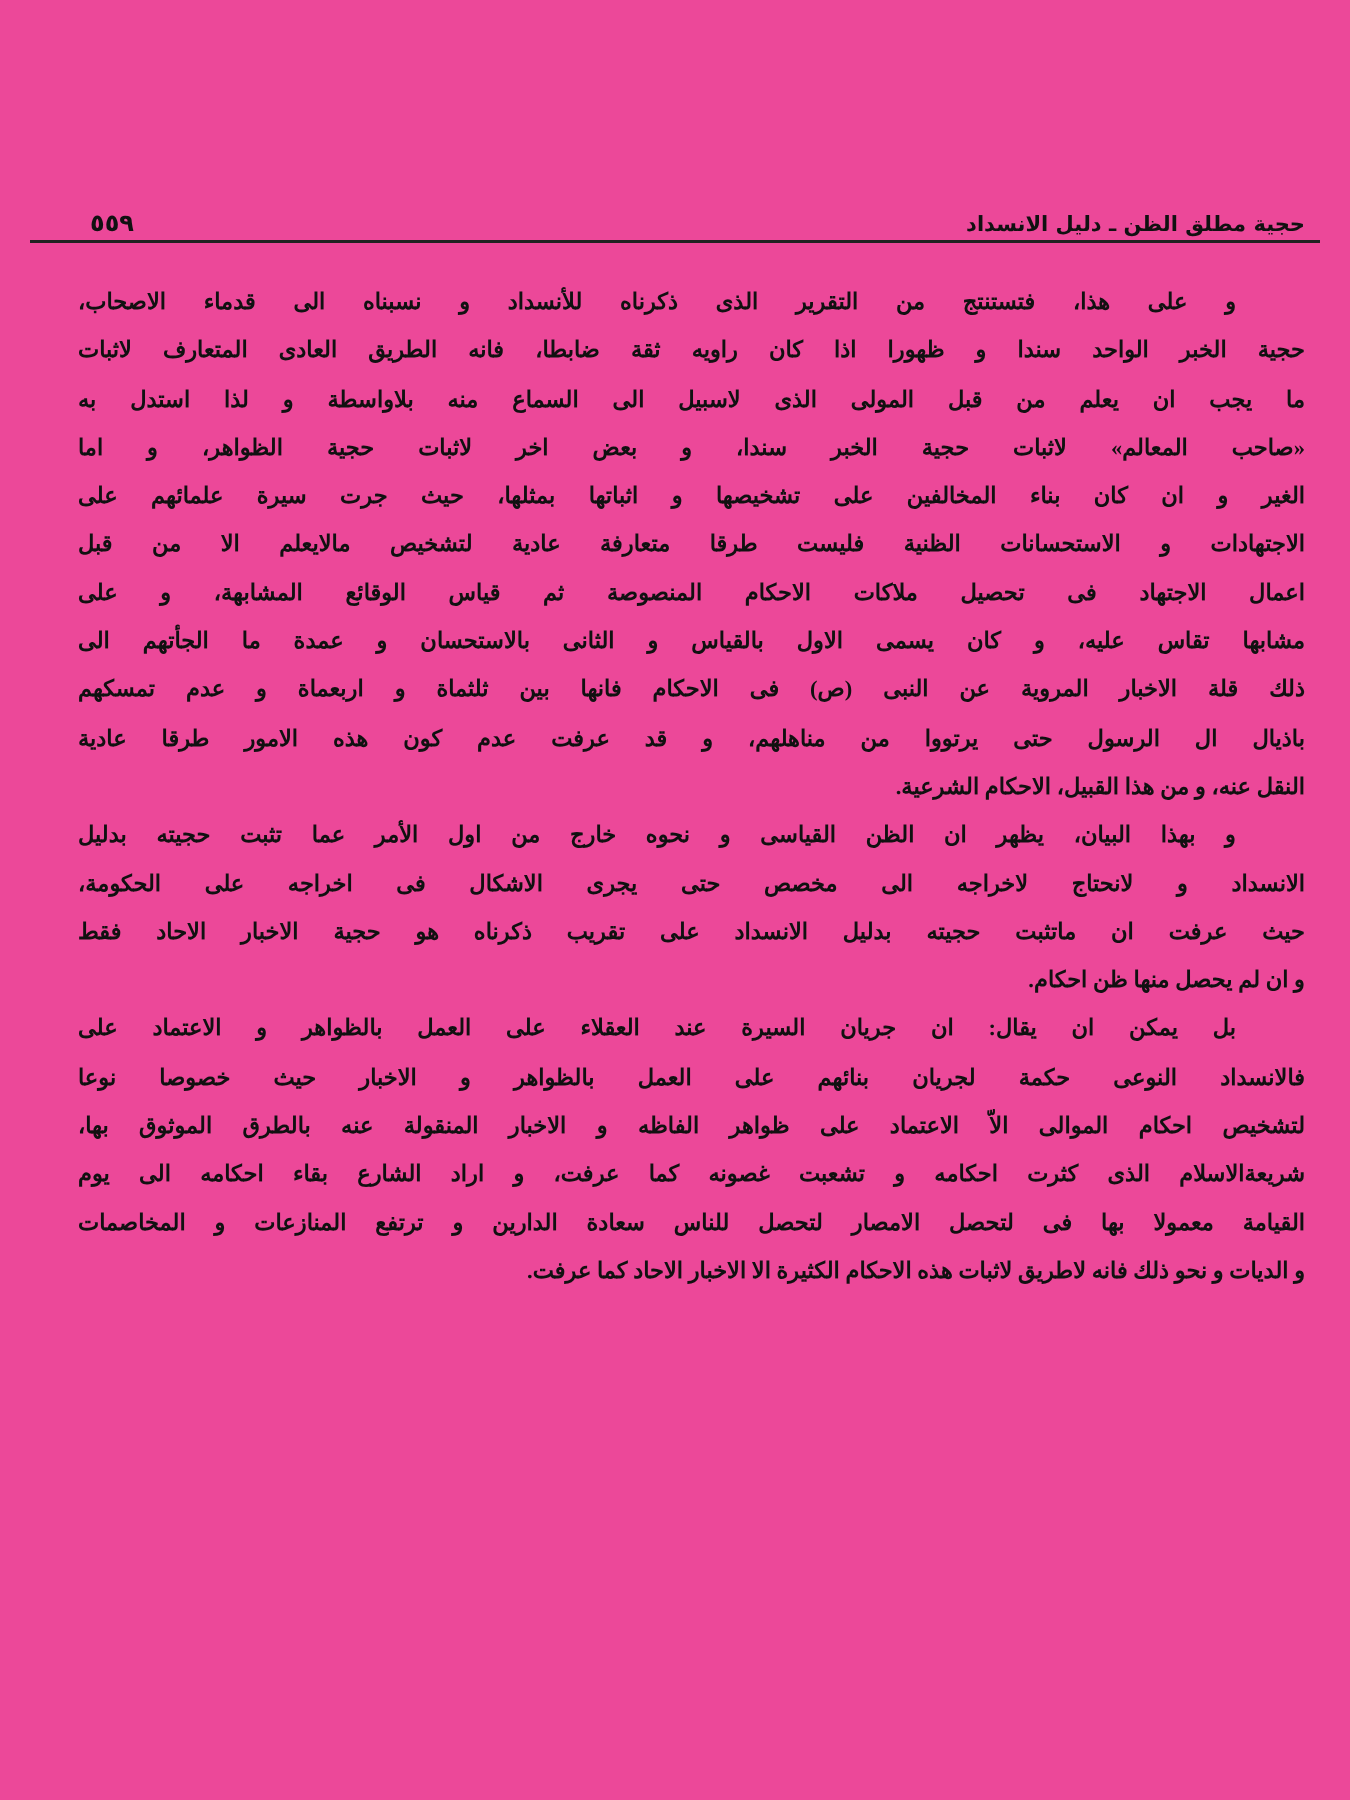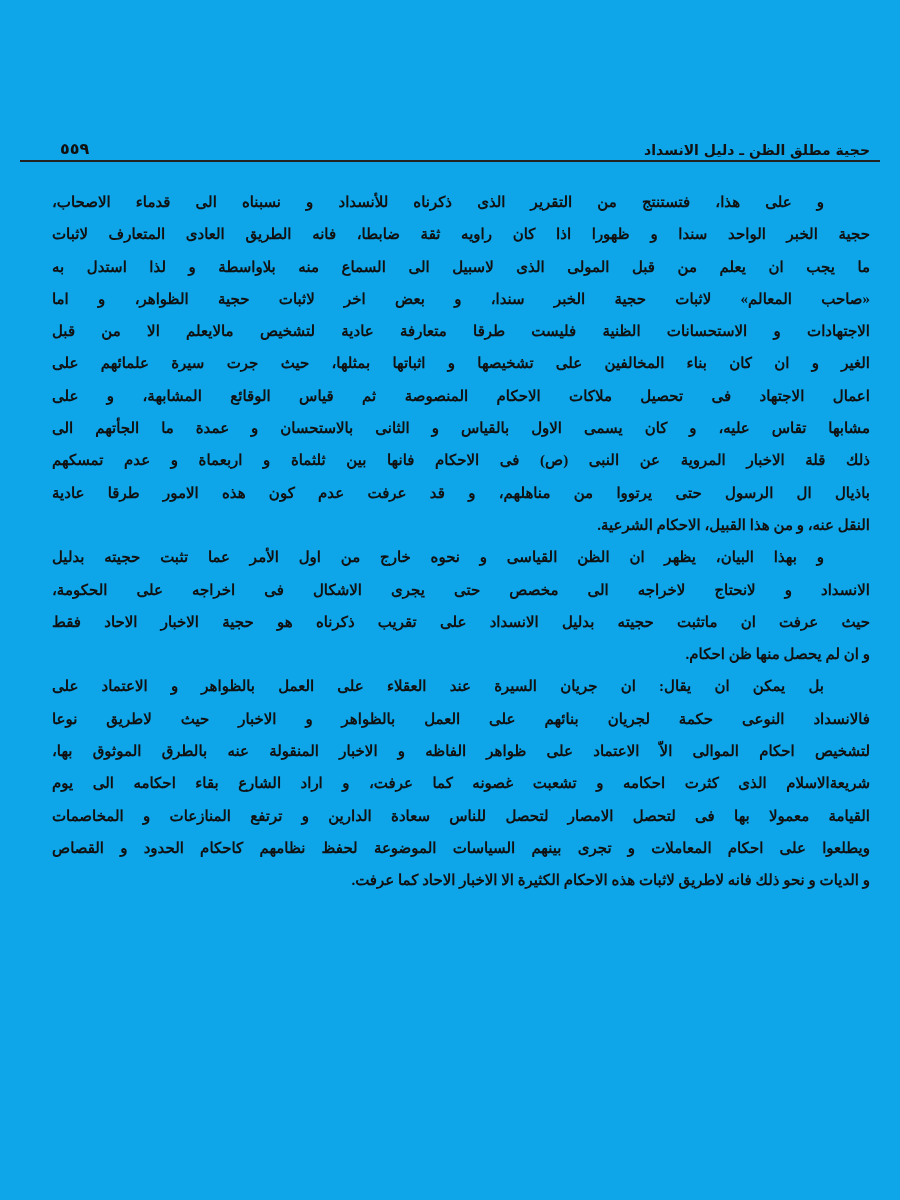--- a/index.html
+++ b/index.html
@@ -14,21 +14,21 @@
       overflow: hidden;
       font-family: "DejaVu Sans", sans-serif;
       color: #111111;
     }
     .page {
       position: absolute;
       left: 0;
       top: 0;
       width: 900px;
       height: 1200px;
-      background: #0ea5e9;
+      background: #ec4899;
     }
     .running-header {
       position: absolute;
       left: 60px;
       right: 30px;
       top: 132px;
       height: 26px;
       display: flex;
       justify-content: space-between;
       align-items: flex-end;
@@ -99,40 +99,39 @@
   </div>
   <div class="header-rule"></div>
 
   <div class="body-text">
 
     <div>
       <span class="line first-indent">و على هذا، فتستنتج من التقرير الذى ذكرناه للأنسداد و نسبناه الى قدماء الاصحاب،</span>
       <span class="line">حجية الخبر الواحد سندا و ظهورا اذا كان راويه ثقة ضابطا، فانه الطريق العادى المتعارف لاثبات</span>
       <span class="line">ما يجب ان يعلم من قبل المولى الذى لاسبيل الى السماع منه بلاواسطة و لذا استدل به</span>
       <span class="line">«صاحب المعالم» لاثبات حجية الخبر سندا، و بعض اخر لاثبات حجية الظواهر، و اما</span>
+      <span class="line">الغير و ان كان بناء المخالفين على تشخيصها و اثباتها بمثلها، حيث جرت سيرة علمائهم على</span>
       <span class="line">الاجتهادات و الاستحسانات الظنية فليست طرقا متعارفة عادية لتشخيص مالايعلم الا من قبل</span>
-      <span class="line">الغير و ان كان بناء المخالفين على تشخيصها و اثباتها بمثلها، حيث جرت سيرة علمائهم على</span>
       <span class="line">اعمال الاجتهاد فى تحصيل ملاكات الاحكام المنصوصة ثم قياس الوقائع المشابهة، و على</span>
       <span class="line">مشابها تقاس عليه، و كان يسمى الاول بالقياس و الثانى بالاستحسان و عمدة ما الجأتهم الى</span>
       <span class="line">ذلك قلة الاخبار المروية عن النبى (ص) فى الاحكام فانها بين ثلثماة و اربعماة و عدم تمسكهم</span>
       <span class="line">باذيال ال الرسول حتى يرتووا من مناهلهم، و قد عرفت عدم كون هذه الامور طرقا عادية</span>
       <span class="line last">النقل عنه، و من هذا القبيل، الاحكام الشرعية.</span>
     </div>
 
     <div>
       <span class="line indent">و بهذا البيان، يظهر ان الظن القياسى و نحوه خارج من اول الأمر عما تثبت حجيته بدليل</span>
       <span class="line">الانسداد و لانحتاج لاخراجه الى مخصص حتى يجرى الاشكال فى اخراجه على الحكومة،</span>
       <span class="line">حيث عرفت ان ماتثبت حجيته بدليل الانسداد على تقريب ذكرناه هو حجية الاخبار الاحاد فقط</span>
       <span class="line last">و ان لم يحصل منها ظن احكام.</span>
     </div>
 
     <div>
       <span class="line indent">بل يمكن ان يقال: ان جريان السيرة عند العقلاء على العمل بالظواهر و الاعتماد على</span>
-      <span class="line">فالانسداد النوعى حكمة لجريان بنائهم على العمل بالظواهر و الاخبار حيث لاطريق نوعا</span>
+      <span class="line">فالانسداد النوعى حكمة لجريان بنائهم على العمل بالظواهر و الاخبار حيث خصوصا نوعا</span>
       <span class="line">لتشخيص احكام الموالى الاّ الاعتماد على ظواهر الفاظه و الاخبار المنقولة عنه بالطرق الموثوق بها،</span>
       <span class="line">شريعةالاسلام الذى كثرت احكامه و تشعبت غصونه كما عرفت، و اراد الشارع بقاء احكامه الى يوم</span>
       <span class="line">القيامة معمولا بها فى لتحصل الامصار لتحصل للناس سعادة الدارين و ترتفع المنازعات و المخاصمات</span>
-      <span class="line">ويطلعوا على احكام المعاملات و تجرى بينهم السياسات الموضوعة لحفظ نظامهم كاحكام الحدود و القصاص</span>
       <span class="line last">و الديات و نحو ذلك فانه لاطريق لاثبات هذه الاحكام الكثيرة الا الاخبار الاحاد كما عرفت.</span>
     </div>
 
   </div>
 </div>
 
 </body></html>

